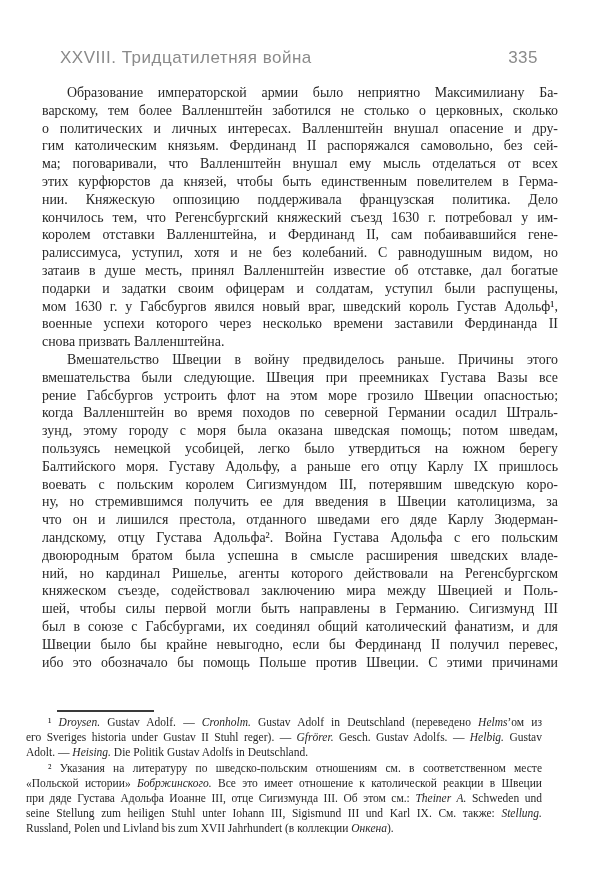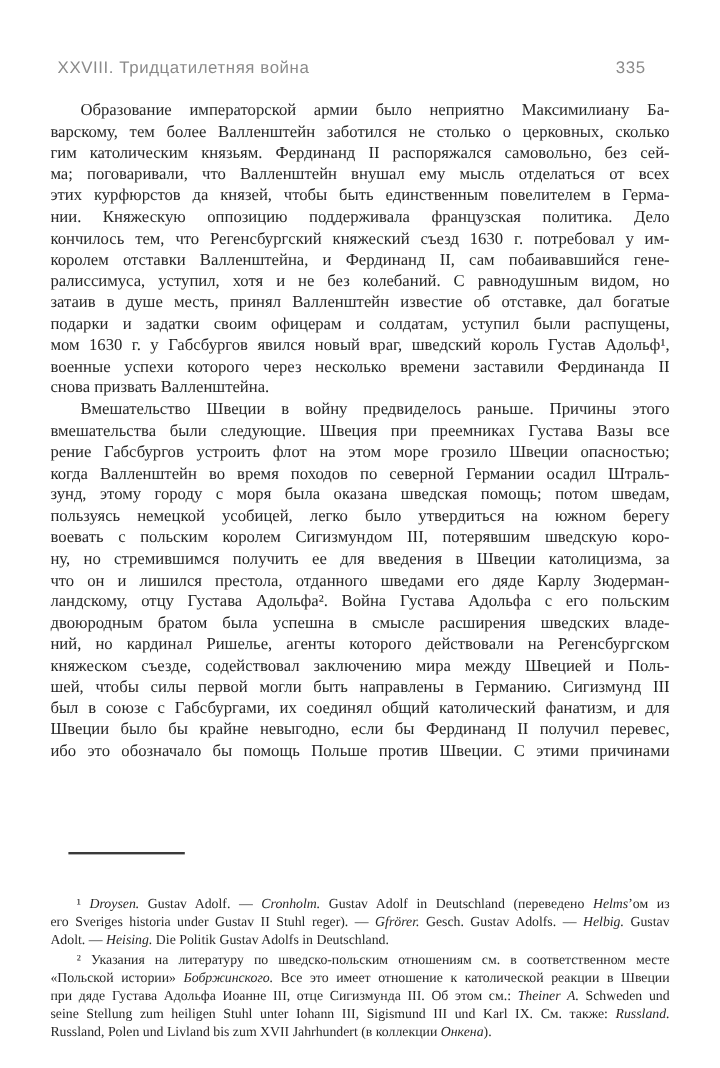--- a/index.html
+++ b/index.html
@@ -7,29 +7,29 @@
     position: relative;
     width: 600px;
     height: 890px;
     margin: 0 auto;
     background: var(--page_bg, #ffffff);
     font-family: "Liberation Serif", "DejaVu Serif", serif;
     overflow: hidden;
   }
   .runhead {
     position: absolute;
-    left: 48px;
+    left: 60px;
     right: 62px;
     top: 48px;
     display: flex;
     justify-content: space-between;
     align-items: baseline;
     font-family: "Liberation Sans", "DejaVu Sans", sans-serif;
     font-weight: 300;
-    font-size: 14px;
+    font-size: 17px;
     color: var(--header_gray, #8a8a8a);
     letter-spacing: 0.5px;
   }
   .bodytext {
     position: absolute;
     left: 42px;
     top: 84px;
     width: 516px;
     color: var(--text, #272727);
     font-size: 13.9px;
@@ -46,65 +46,66 @@
   .fnrule {
     position: absolute;
     left: 57px;
     top: 710px;
     width: 97px;
     height: 1.5px;
     background: var(--rule, #3a3a3a);
   }
   .footnotes {
     position: absolute;
-    left: 42px;
+    left: 26px;
     top: 715px;
     width: 516px;
     color: var(--text, #2d2d2d);
     font-size: 11.5px;
-    margin-top: 32px;
   }
   .footnotes .tline { line-height: 15.2px; height: 15.2px; }
   .footnotes .tline.ind { text-indent: 22px; }
   .it { font-style: italic; }
 </style>
 </head>
 <body>
 
 <div class="page">
 
   <div class="runhead">
     <span>XXVIII. Тридцатилетняя война</span>
     <span>335</span>
   </div>
 
   <div class="bodytext">
     <div>
         <div class="tline ind"><span>Образование императорской армии было неприятно Максимилиану Ба-</span></div>
         <div class="tline"><span>варскому, тем более Валленштейн заботился не столько о церковных, сколько</span></div>
+        <div class="tline"><span>о политических и личных интересах. Валленштейн внушал опасение и дру-</span></div>
         <div class="tline"><span>гим католическим князьям. Фердинанд II распоряжался самовольно, без сей-</span></div>
         <div class="tline"><span>ма; поговаривали, что Валленштейн внушал ему мысль отделаться от всех</span></div>
         <div class="tline"><span>этих курфюрстов да князей, чтобы быть единственным повелителем в Герма-</span></div>
         <div class="tline"><span>нии. Княжескую оппозицию поддерживала французская политика. Дело</span></div>
         <div class="tline"><span>кончилось тем, что Регенсбургский княжеский съезд 1630 г. потребовал у им-</span></div>
         <div class="tline"><span>королем отставки Валленштейна, и Фердинанд II, сам побаивавшийся гене-</span></div>
         <div class="tline"><span>ралиссимуса, уступил, хотя и не без колебаний. С равнодушным видом, но</span></div>
         <div class="tline"><span>затаив в душе месть, принял Валленштейн известие об отставке, дал богатые</span></div>
         <div class="tline"><span>подарки и задатки своим офицерам и солдатам, уступил были распущены,</span></div>
         <div class="tline"><span>мом 1630 г. у Габсбургов явился новый враг, шведский король Густав Адольф¹,</span></div>
         <div class="tline"><span>военные успехи которого через несколько времени заставили Фердинанда II</span></div>
         <div class="tline end"><span>снова призвать Валленштейна.</span></div>
       </div>
     <div>
         <div class="tline ind"><span>Вмешательство Швеции в войну предвиделось раньше. Причины этого</span></div>
         <div class="tline"><span>вмешательства были следующие. Швеция при преемниках Густава Вазы все</span></div>
         <div class="tline"><span>рение Габсбургов устроить флот на этом море грозило Швеции опасностью;</span></div>
         <div class="tline"><span>когда Валленштейн во время походов по северной Германии осадил Штраль-</span></div>
         <div class="tline"><span>зунд, этому городу с моря была оказана шведская помощь; потом шведам,</span></div>
         <div class="tline"><span>пользуясь немецкой усобицей, легко было утвердиться на южном берегу</span></div>
+        <div class="tline"><span>Балтийского моря. Густаву Адольфу, а раньше его отцу Карлу IX пришлось</span></div>
         <div class="tline"><span>воевать с польским королем Сигизмундом III, потерявшим шведскую коро-</span></div>
         <div class="tline"><span>ну, но стремившимся получить ее для введения в Швеции католицизма, за</span></div>
         <div class="tline"><span>что он и лишился престола, отданного шведами его дяде Карлу Зюдерман-</span></div>
         <div class="tline"><span>ландскому, отцу Густава Адольфа². Война Густава Адольфа с его польским</span></div>
         <div class="tline"><span>двоюродным братом была успешна в смысле расширения шведских владе-</span></div>
         <div class="tline"><span>ний, но кардинал Ришелье, агенты которого действовали на Регенсбургском</span></div>
         <div class="tline"><span>княжеском съезде, содействовал заключению мира между Швецией и Поль-</span></div>
         <div class="tline"><span>шей, чтобы силы первой могли быть направлены в Германию. Сигизмунд III</span></div>
         <div class="tline"><span>был в союзе с Габсбургами, их соединял общий католический фанатизм, и для</span></div>
         <div class="tline"><span>Швеции было бы крайне невыгодно, если бы Фердинанд II получил перевес,</span></div>
@@ -117,18 +118,18 @@
   <div class="footnotes">
     <div>
         <div class="tline ind"><span>¹ </span><span class="it">Droysen.</span><span> Gustav Adolf. — </span><span class="it">Cronholm.</span><span> Gustav Adolf in Deutschland (переведено </span><span class="it">Helms</span><span>’ом из</span></div>
         <div class="tline"><span>его Sveriges historia under Gustav II Stuhl reger). — </span><span class="it">Gfrörer.</span><span> Gesch. Gustav Adolfs. — </span><span class="it">Helbig.</span><span> Gustav</span></div>
         <div class="tline end"><span>Adolt. — </span><span class="it">Heising.</span><span> Die Politik Gustav Adolfs in Deutschland.</span></div>
       </div>
     <div>
         <div class="tline ind"><span>² Указания на литературу по шведско-польским отношениям см. в соответственном месте</span></div>
         <div class="tline"><span>«Польской истории» </span><span class="it">Бобржинского.</span><span> Все это имеет отношение к католической реакции в Швеции</span></div>
         <div class="tline"><span>при дяде Густава Адольфа Иоанне III, отце Сигизмунда III. Об этом см.: </span><span class="it">Theiner A.</span><span> Schweden und</span></div>
-        <div class="tline"><span>seine Stellung zum heiligen Stuhl unter Iohann III, Sigismund III und Karl IX. См. также: </span><span class="it">Russland.</span></div>
+        <div class="tline"><span>seine Stellung zum heiligen Stuhl unter Iohann III, Sigismund III und Karl IX. См. также: </span><span class="it">Stellung.</span></div>
         <div class="tline end"><span>Russland, Polen und Livland bis zum XVII Jahrhundert (в коллекции </span><span class="it">Онкена</span><span>).</span></div>
       </div>
   </div>
 
 </div>
 
 </body></html>

